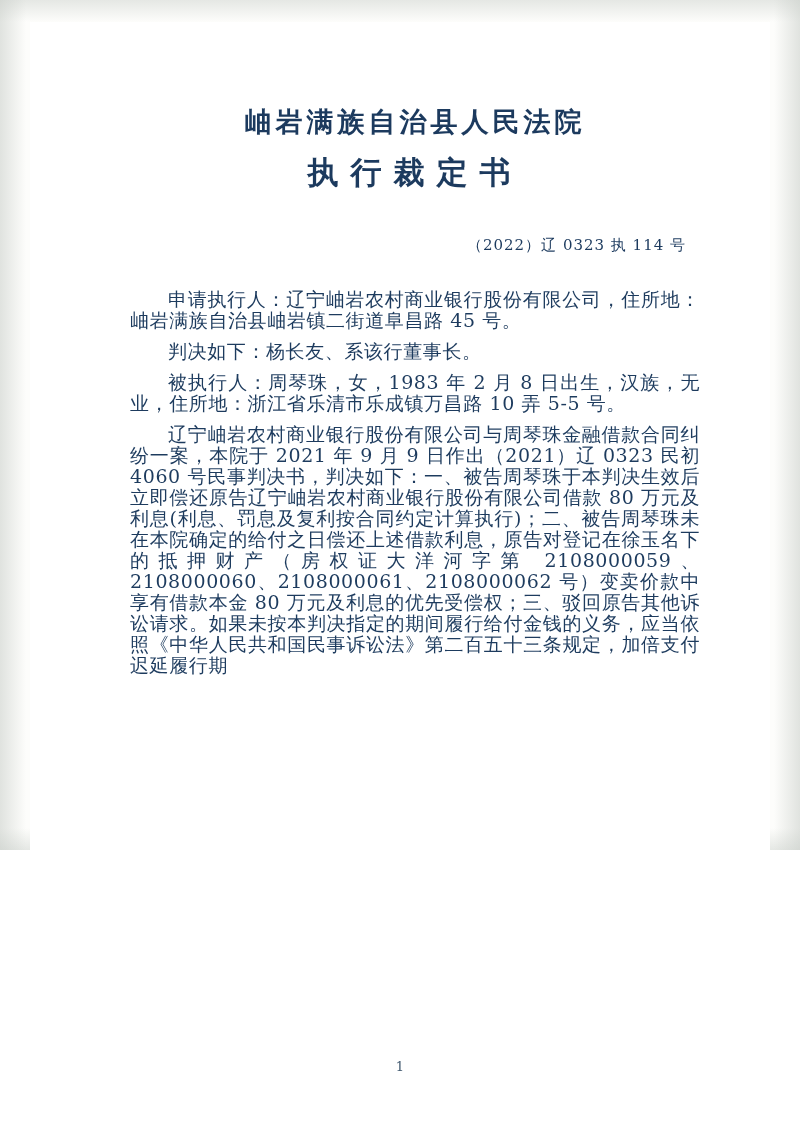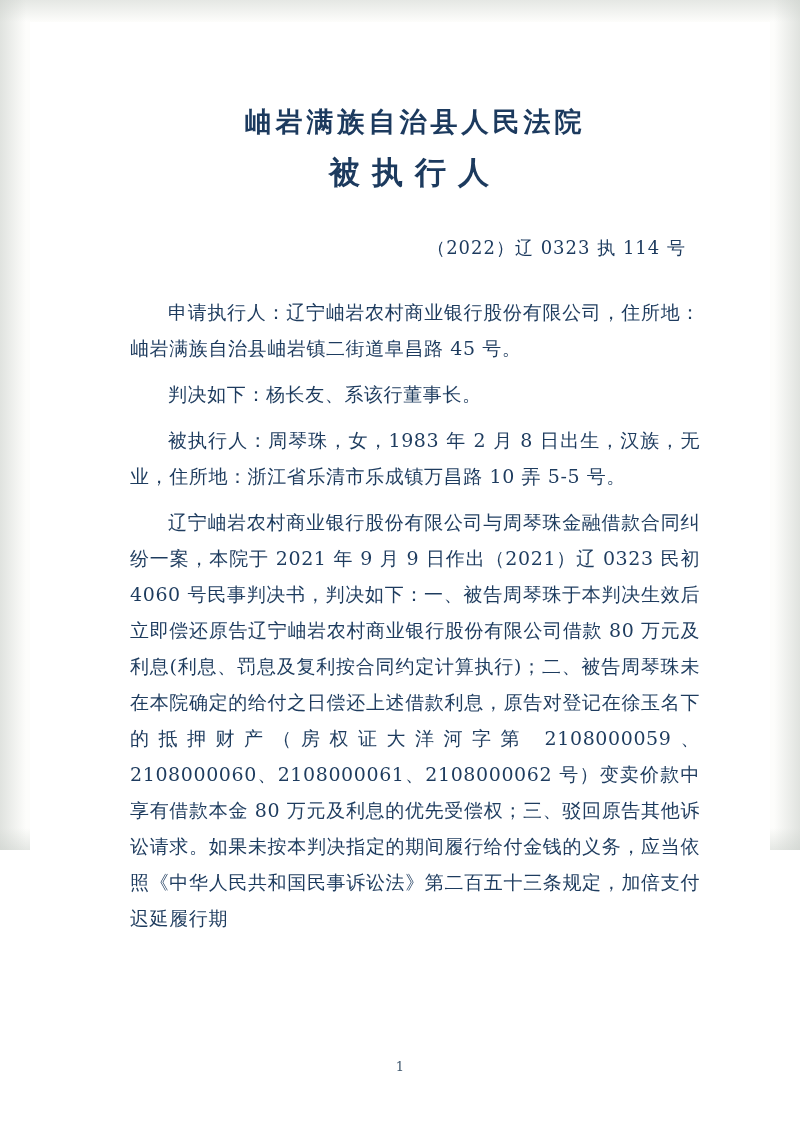--- a/index.html
+++ b/index.html
@@ -53,28 +53,28 @@
   .title-doc {
     text-align: center;
     font-size: 31px;
     letter-spacing: 12px;
     font-weight: bold;
     color: #1c3a5e;
     margin: 12px 0 0 0;
   }
   .case-number {
     text-align: right;
-    font-size: 18px;
+    font-size: 15px;
     letter-spacing: 1px;
     margin: 42px 14px 0 0;
     color: #1c3a5e;
   }
   .para {
     font-size: 19px;
-    line-height: 36px;
+    line-height: 21px;
     letter-spacing: 0.6px;
     text-align: justify;
     text-justify: inter-ideograph;
     margin: 10px 0 0 0;
     color: #1d3b5e;
   }
   .para.indent {
     text-indent: 38px;
   }
   .block-first {
@@ -92,21 +92,21 @@
 </style>
 </head>
 <body>
 
 <div class="page">
   <div class="paper">
     <div class="doc-body">
 
       <div class="title-court">岫岩满族自治县人民法院</div>
 
-      <div class="title-doc">被执行人</div>
+      <div class="title-doc">执行裁定书</div>
 
       <div class="case-number">（2022）辽 0323 执 114 号</div>
 
       <p class="para indent block-first">申请执行人：辽宁岫岩农村商业银行股份有限公司，住所地：岫岩满族自治县岫岩镇二街道阜昌路 45 号。</p>
 
       <p class="para indent">判决如下：杨长友、系该行董事长。</p>
 
 
       <p class="para indent">被执行人：周琴珠，女，1983 年 2 月 8 日出生，汉族，无业，住所地：浙江省乐清市乐成镇万昌路 10 弄 5-5 号。</p>
 

